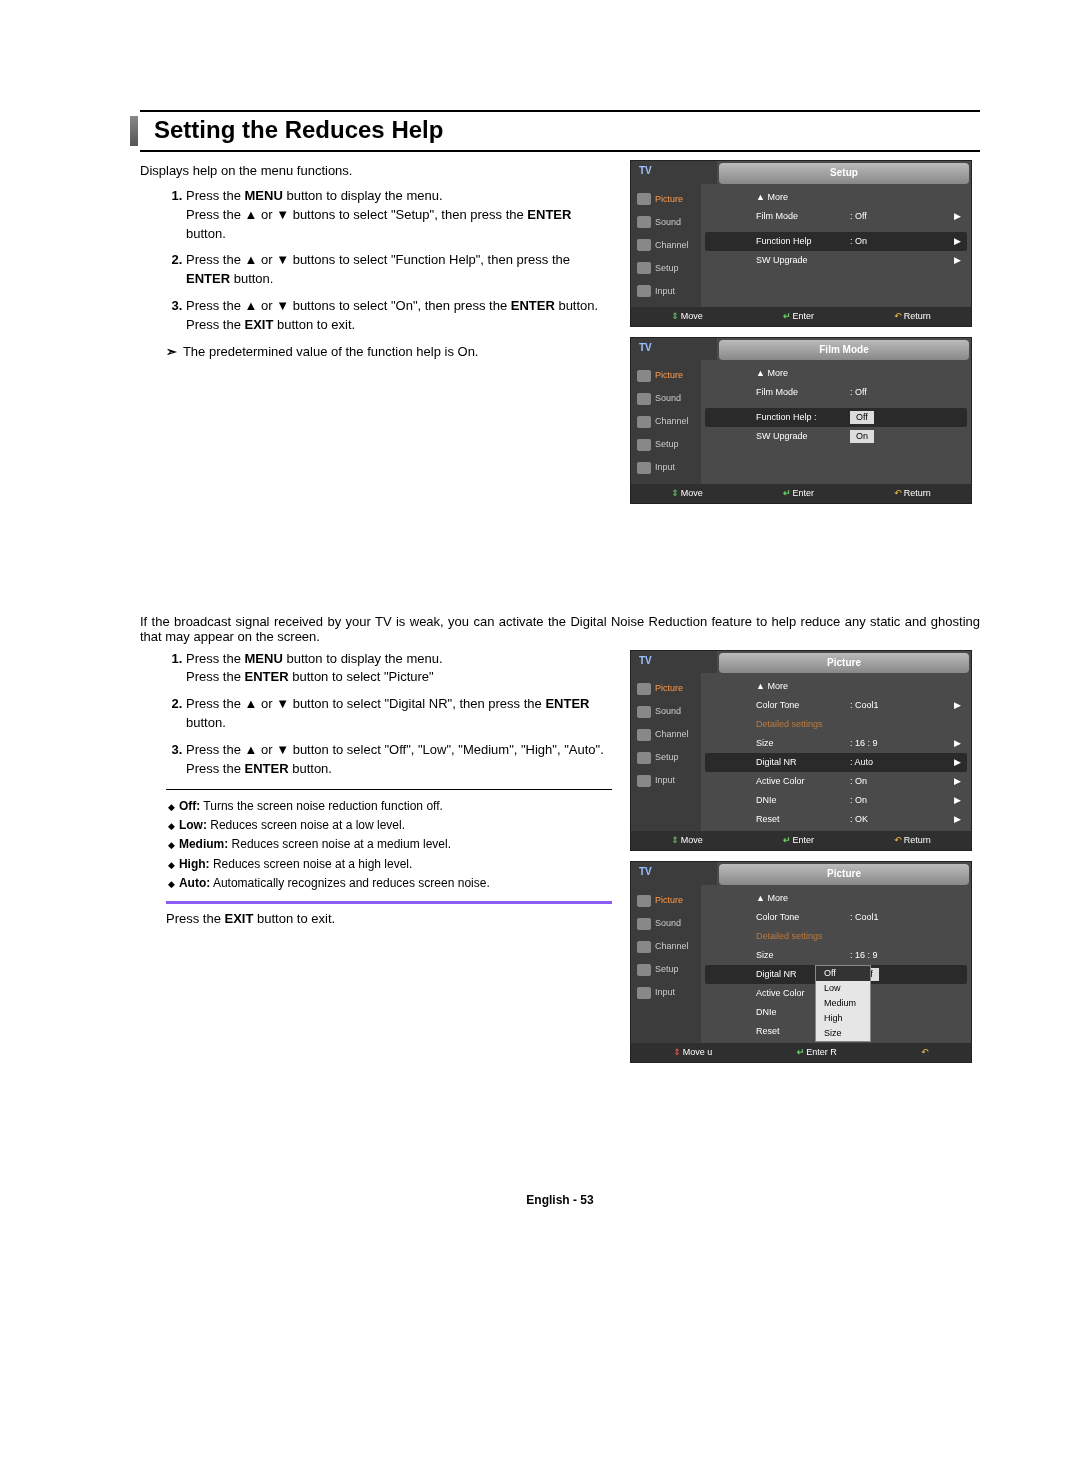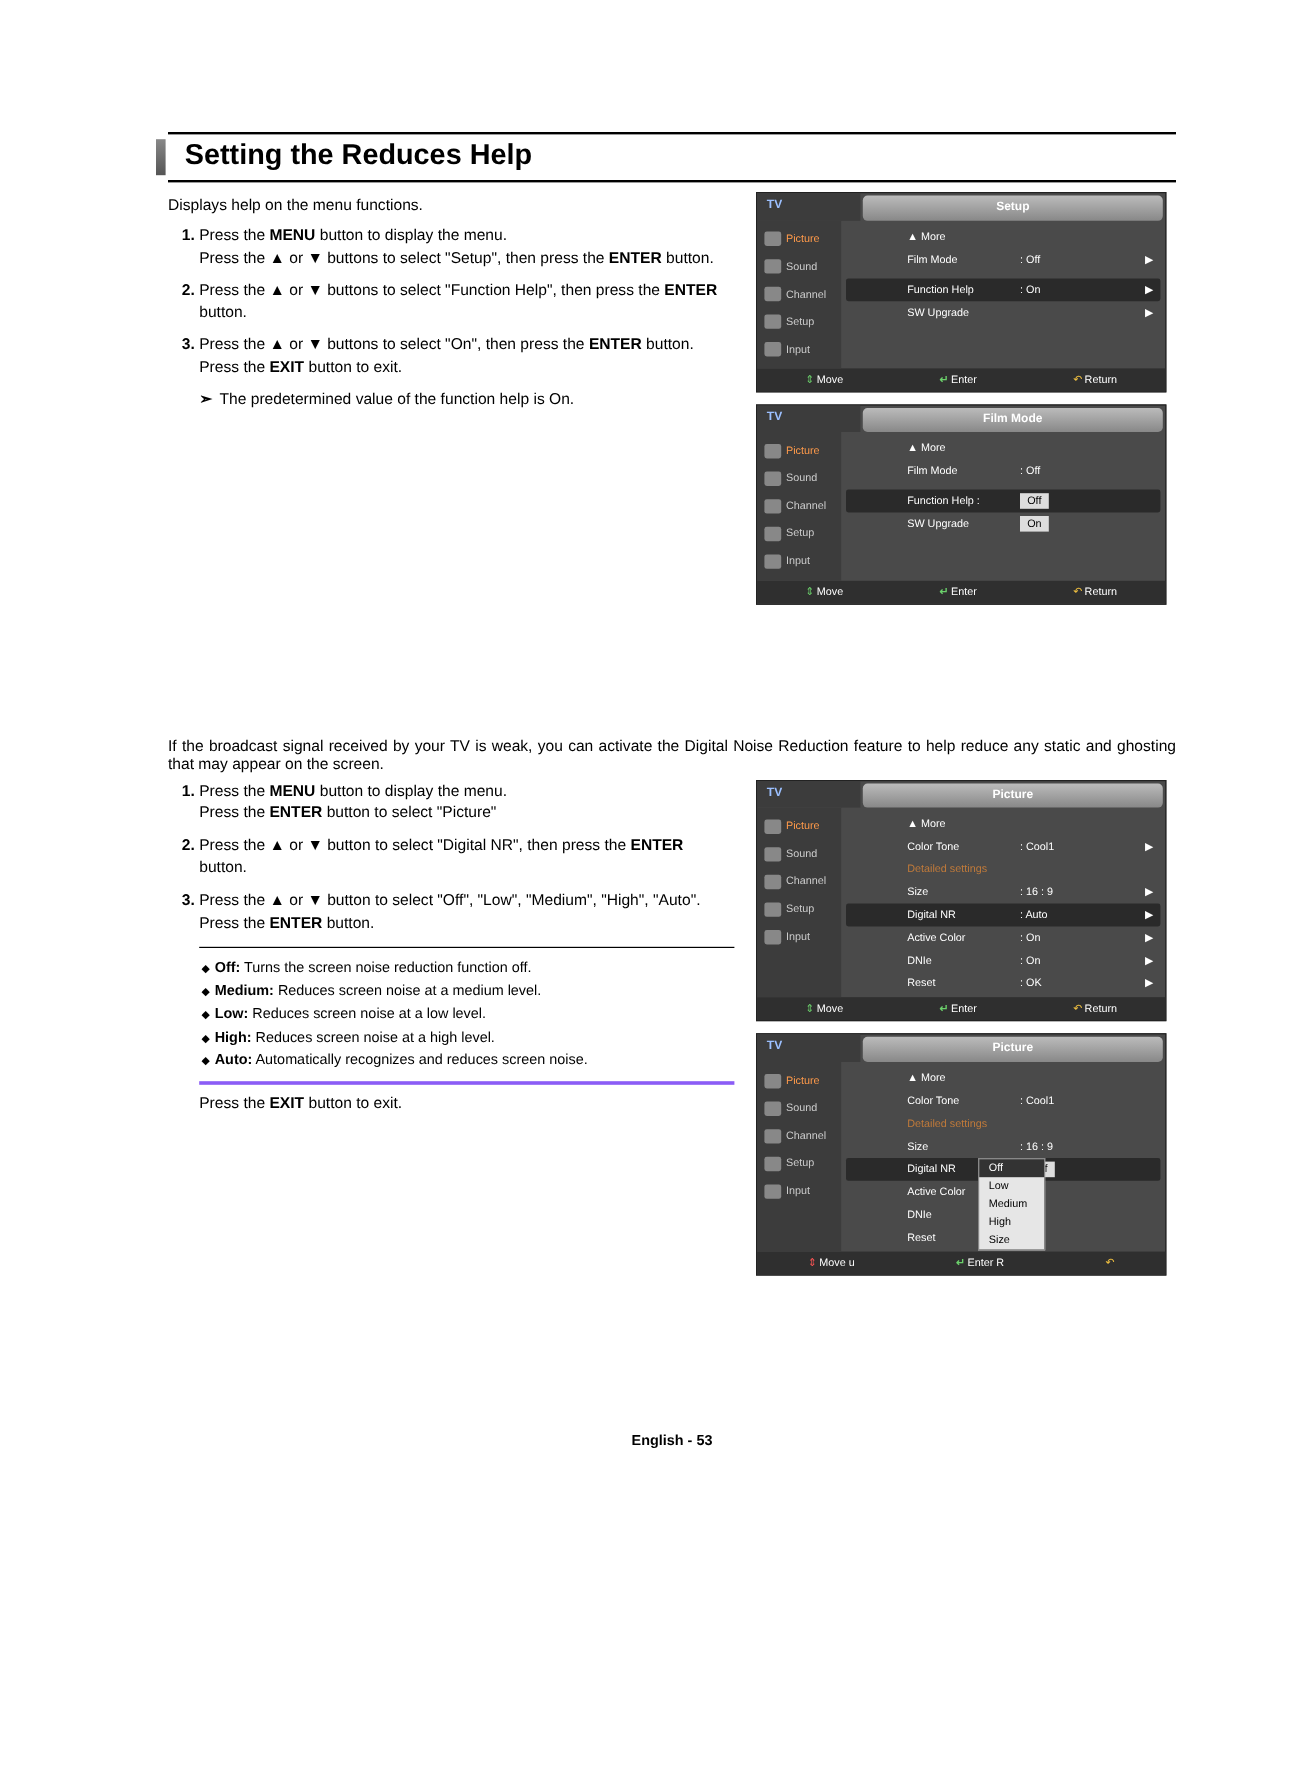--- a/index.html
+++ b/index.html
@@ -48,20 +48,21 @@
   .intro {
     margin: 2px 0 6px 0;
   }
   ol.steps {
     margin: 0 0 6px 0;
     padding-left: 26px;
   }
   ol.steps li {
     margin-bottom: 6px;
     font-weight: normal;
+    margin-left: 20px;
   }
   .note-row {
     display: flex;
     gap: 6px;
     margin-left: 26px;
     margin-bottom: 6px;
   }
   .note-arrow {
     font-weight: bold;
   }
@@ -361,22 +362,22 @@
     <div class="intro just" style="margin-left:0;margin-top:6px;font-size:13px;">If the broadcast signal received by your TV is weak, you can activate the Digital Noise Reduction feature to help reduce any static and ghosting that may appear on the screen.</div>
     <div class="body-row" style="margin-top:4px;">
       <div class="text-col">
         <ol class="steps" id="steps2" style="font-weight: bold; list-style-type: decimal;">
             <li style="font-weight: normal; margin-bottom: 8px;">Press the <strong>MENU</strong> button to display the menu.<br>Press the <strong>ENTER</strong> button to select "Picture"</li>
             <li style="font-weight: normal; margin-bottom: 8px;">Press the ▲ or ▼ button to select "Digital NR", then press the <strong>ENTER</strong> button.</li>
             <li style="font-weight: normal; margin-bottom: 8px;">Press the ▲ or ▼ button to select "Off", "Low", "Medium", "High", "Auto".<br>Press the <strong>ENTER</strong> button.</li>
           </ol>
         <div class="sublist-box" id="opts2">
             <div class="item"><span class="diamond">◆</span><strong>Off:</strong> Turns the screen noise reduction function off.</div>
+            <div class="item"><span class="diamond">◆</span><strong>Low:</strong> Reduces screen noise at a low level.</div>
             <div class="item"><span class="diamond">◆</span><strong>Medium:</strong> Reduces screen noise at a medium level.</div>
-            <div class="item"><span class="diamond">◆</span><strong>Low:</strong> Reduces screen noise at a low level.</div>
             <div class="item"><span class="diamond">◆</span><strong>High:</strong> Reduces screen noise at a high level.</div>
             <div class="item"><span class="diamond">◆</span><strong>Auto:</strong> Automatically recognizes and reduces screen noise.</div>
           </div>
         <div style="margin-left:26px;margin-top:6px;" id="exit2">Press the <strong>EXIT</strong> button to exit.</div>
       </div>
       <div class="osd-col">
         <div id="osd3-slot">
             <div class="osd">
               <div class="osd-top">
                 <div class="osd-tv">TV</div>

